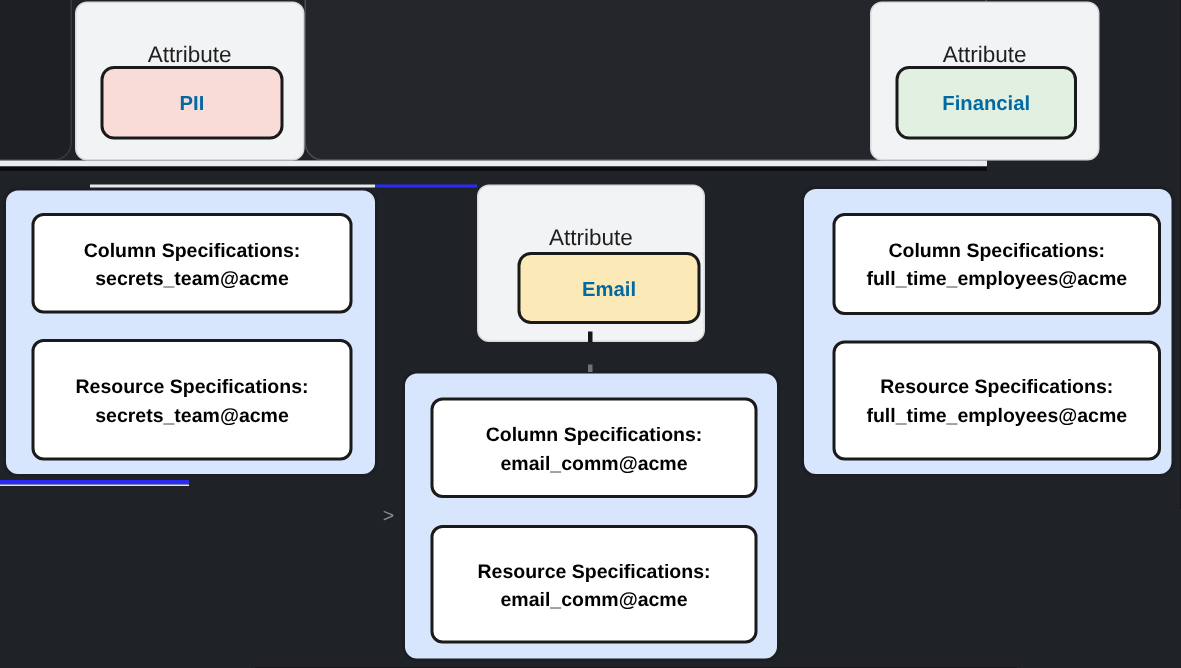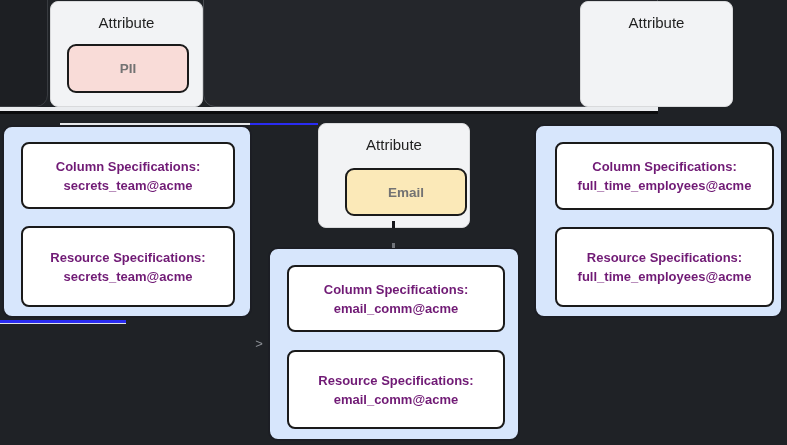--- a/index.html
+++ b/index.html
@@ -26,37 +26,37 @@
   .stub-black{left:392px;top:221px;height:7px;background:#15161a;}
   .stub-gray{left:392px;top:243px;height:5px;background:#70747a;}
   .chevron{position:absolute;left:252px;top:336px;width:14px;height:16px;
     color:#8b8f95;font-size:13px;line-height:16px;text-align:center;cursor:pointer;}
   
   .attr{position:absolute;box-sizing:border-box;background:#f2f3f5;
     border:1px solid #d9dadc;border-radius:8px;text-align:center;}
   .attr-pii{left:50px;top:1px;width:153px;height:106px;}
   .attr-financial{left:580px;top:1px;width:153px;height:106px;}
   .attr-email{left:318px;top:123px;width:152px;height:105px;}
-  .attr-title{margin-top:12px;font-size:15px;color:#1f1f1f;}
+  .attr-title{margin-top:26px;font-size:15px;color:#1f1f1f;}
   .pill{position:absolute;box-sizing:border-box;border:2px solid #1a1a1a;border-radius:9px;
     display:flex;align-items:center;justify-content:center;
-    font-size:13.5px;font-weight:700;color:#737373;}
+    font-size:13.5px;font-weight:700;color:#0369a1;}
   .attr-pii .pill{left:16px;top:42px;width:122px;height:49px;background:#f9dcd8;}
   .attr-financial .pill{left:16px;top:42px;width:121px;height:49px;background:#e2f0e2;}
   .attr-email .pill{left:26px;top:44px;width:122px;height:48px;background:#fbe9b8;}
   
   .group{position:absolute;box-sizing:border-box;background:#d7e6fc;
     border:2px solid #1c1e24;border-radius:10px;}
   .group-left{left:2px;top:125px;width:250px;height:193px;}
   .group-middle{left:268px;top:247px;width:252px;height:194px;}
   .group-right{left:534px;top:124px;width:249px;height:194px;}
   .card{position:absolute;box-sizing:border-box;background:#ffffff;
     border:2px solid #1a1a1a;border-radius:8px;
     display:flex;flex-direction:column;align-items:center;justify-content:center;
-    font-size:13px;font-weight:700;color:#701a75;line-height:19px;text-align:center;}
+    font-size:13px;font-weight:700;color:#000000;line-height:19px;text-align:center;}
   .group-left  .card-col{left:17px;top:15px;width:214px;height:67px;}
   .group-left  .card-res{left:17px;top:99px;width:214px;height:81px;}
   .group-middle .card-col{left:17px;top:16px;width:218px;height:67px;}
   .group-middle .card-res{left:17px;top:101px;width:218px;height:79px;}
   .group-right .card-col{left:19px;top:16px;width:219px;height:68px;}
   .group-right .card-res{left:19px;top:101px;width:219px;height:80px;}
   .line{display:block;}
 </style>
 </head>
 <body>
@@ -69,20 +69,21 @@
   <div class="edge edge-white-main"></div>
   <div class="edge edge-black"></div>
 
   <section class="attr attr-pii">
     <div class="attr-title">Attribute</div>
     <div class="pill">PII</div>
   </section>
 
   <section class="attr attr-financial">
     <div class="attr-title">Attribute</div>
+    <div class="pill">Financial</div>
   </section>
 
   <section class="group group-left">
     <div class="card card-col">
       <span class="line">Column Specifications:</span>
       <span class="line">secrets_team@acme</span>
     </div>
     <div class="card card-res">
       <span class="line">Resource Specifications:</span>
       <span class="line">secrets_team@acme</span>

